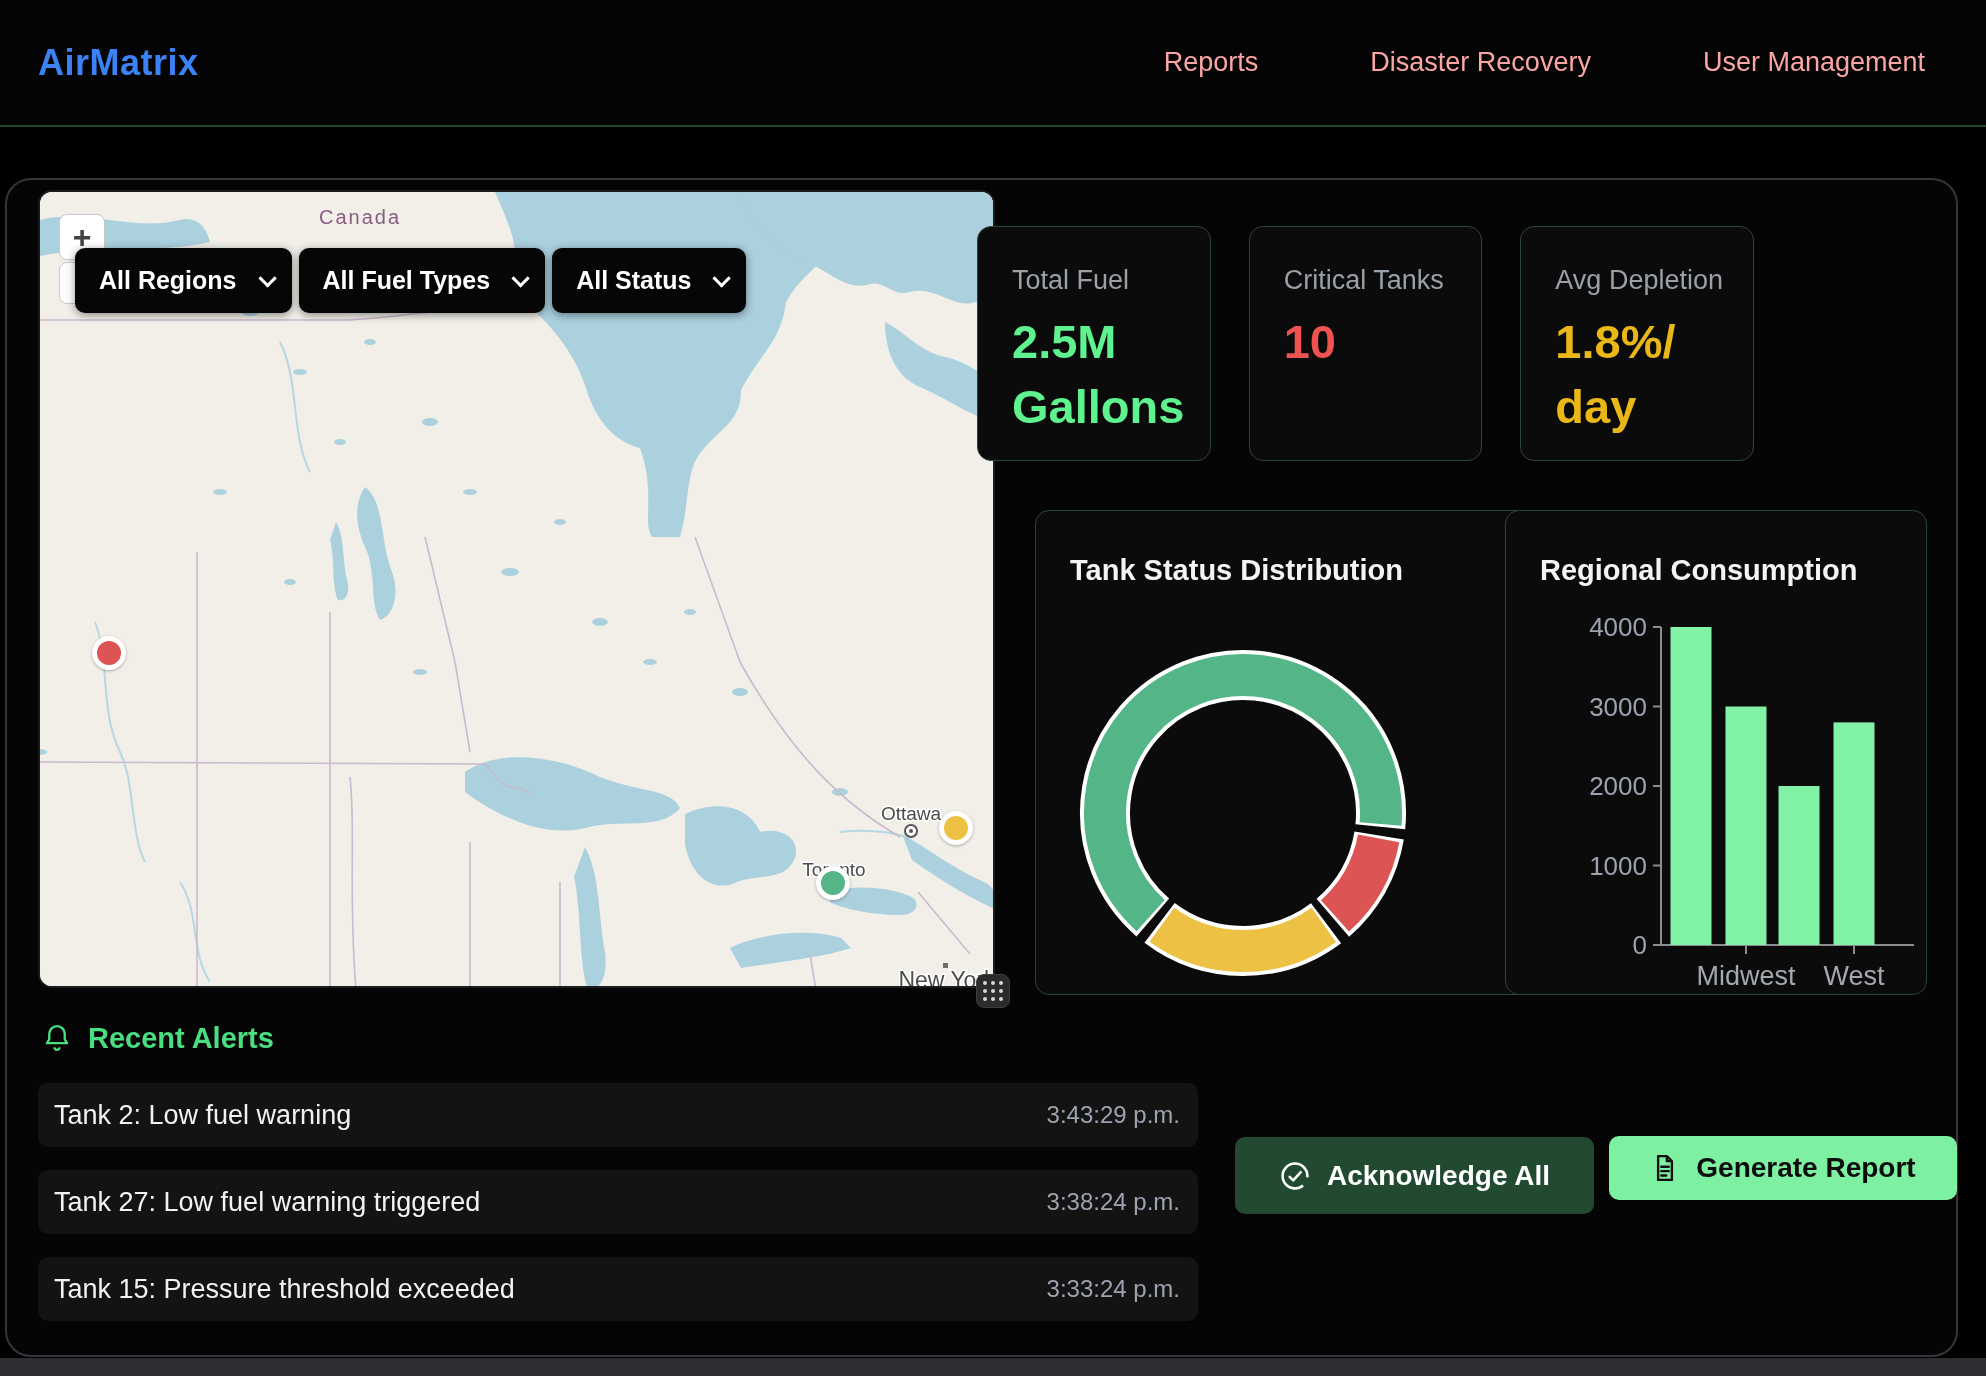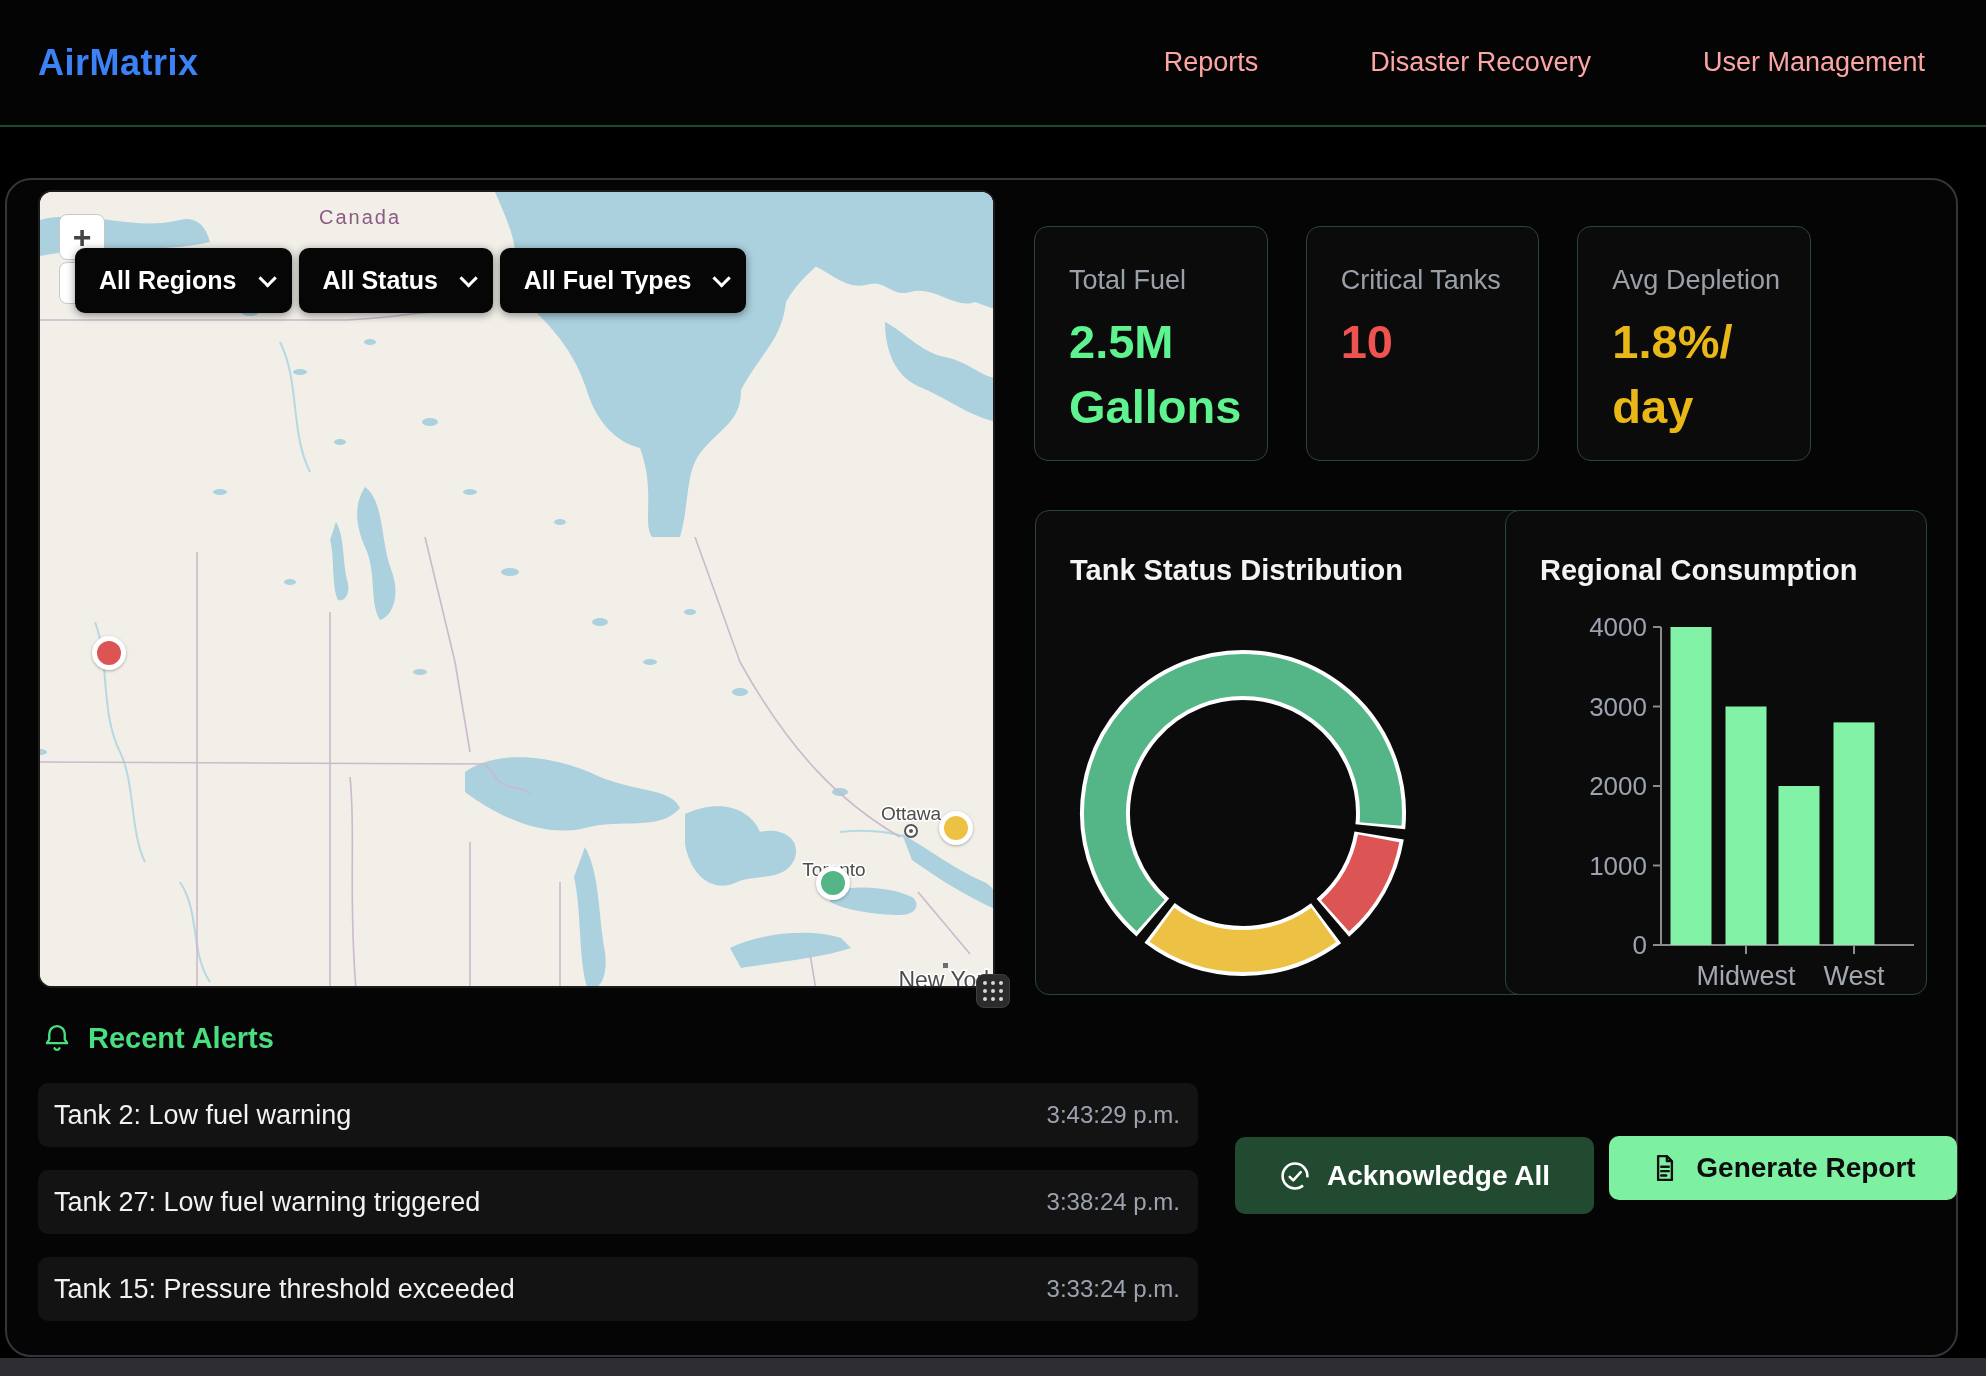--- a/index.html
+++ b/index.html
@@ -38,21 +38,21 @@
              transform:rotate(45deg) translateY(-3px); margin-left:22px; }
   .marker { position:absolute; width:34px; height:34px; border-radius:50%; border:5px solid #fff;
             transform:translate(-50%,-50%); box-shadow:0 1px 3px rgba(0,0,0,.3); z-index:2; cursor:pointer; }
   .drag-handle { position:absolute; left:976px; top:974px; width:34px; height:34px; background:#2b2b2b;
                  border:1px solid #3d3d3d; border-radius:8px; display:flex; align-items:center; justify-content:center; z-index:4; }
   .map-country-label { font-size:20px; fill:#8a5c84; letter-spacing:2px; }
   .map-city-label { font-size:19px; fill:#4c4c4c; paint-order:stroke; stroke:#ffffff; stroke-width:3px; }
   .map-city-label.big { font-size:23px; }
 
   
-  .stats-row { position:absolute; left:1034px; top:226px; width:777px; display:flex; gap:38px; }
+  .stats-row { position:absolute; left:977px; top:226px; width:777px; display:flex; gap:38px; }
   .stat-card { flex:1; height:235px; background:#0b0b0c; border:1.5px solid #2c4636; border-radius:14px; padding:38px 0 0 34px; }
   .stat-label { font-size:27px; font-weight:500; color:#9aa0a8; }
   .stat-value { margin-top:14px; font-size:47px; font-weight:bold; line-height:1.38; max-width:200px; overflow-wrap:anywhere; }
   .stat-card:nth-child(3) .stat-value { max-width:132px; }
 
   
   .chart-card { position:absolute; top:510px; height:485px; background:#0b0b0c;
                 border:1.5px solid #2c4636; border-radius:14px; }
   .chart-card.tank { left:1035px; width:508px; }
   .chart-card.regional { left:1505px; width:422px; }
@@ -158,25 +158,25 @@
       <div class="zoom-btn">+</div>
       <div class="zoom-btn minus"></div>
     </div>
 
     <div class="filters">
       <div class="filter">
         <span class="filter-label">All Regions</span>
         <span class="chevron"></span>
       </div>
       <div class="filter">
+        <span class="filter-label">All Fuel Types</span>
+        <span class="chevron"></span>
+      </div>
+      <div class="filter">
         <span class="filter-label">All Status</span>
-        <span class="chevron"></span>
-      </div>
-      <div class="filter">
-        <span class="filter-label">All Fuel Types</span>
         <span class="chevron"></span>
       </div>
     </div>
 
     <div id="markers-layer">
         <div class="marker" style="left: 69px; top: 461px; background: rgb(221, 84, 84);"></div>
         <div class="marker" style="left: 916px; top: 636px; background: rgb(237, 194, 68);"></div>
         <div class="marker" style="left: 793px; top: 691px; background: rgb(84, 181, 134);"></div>
       </div>
   </div>

